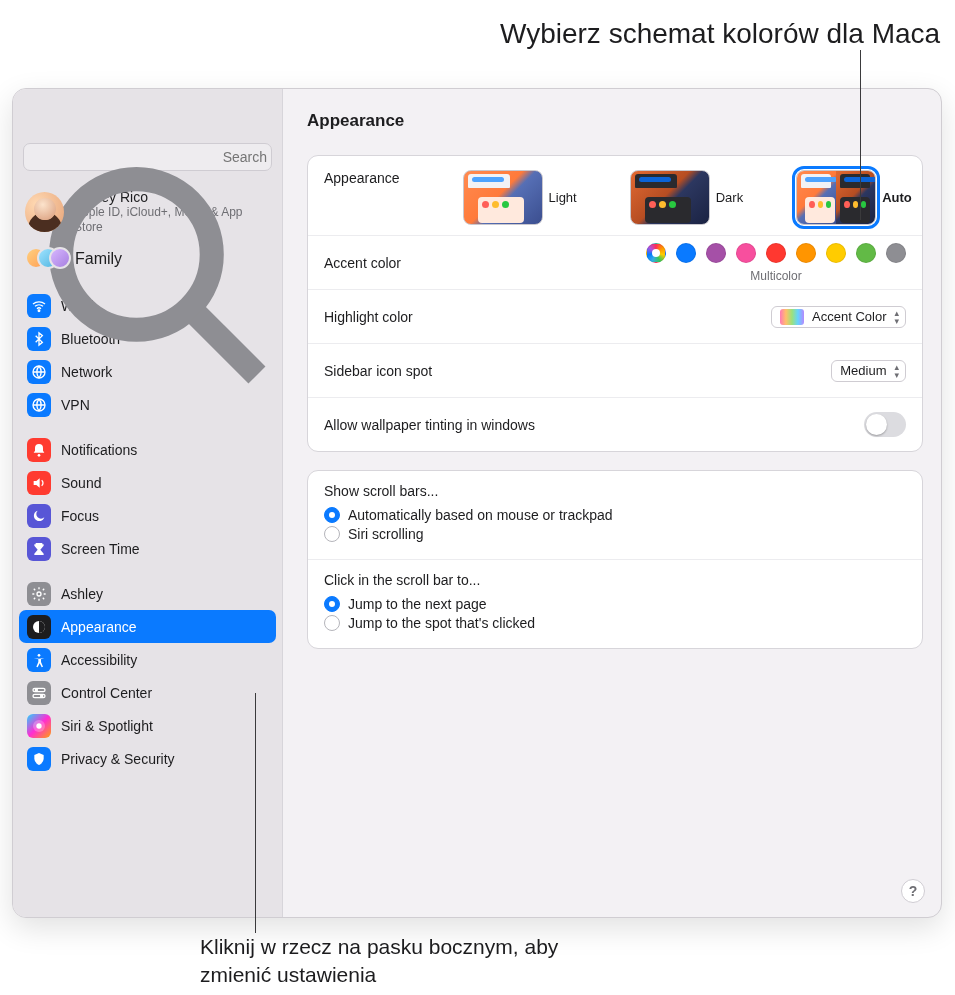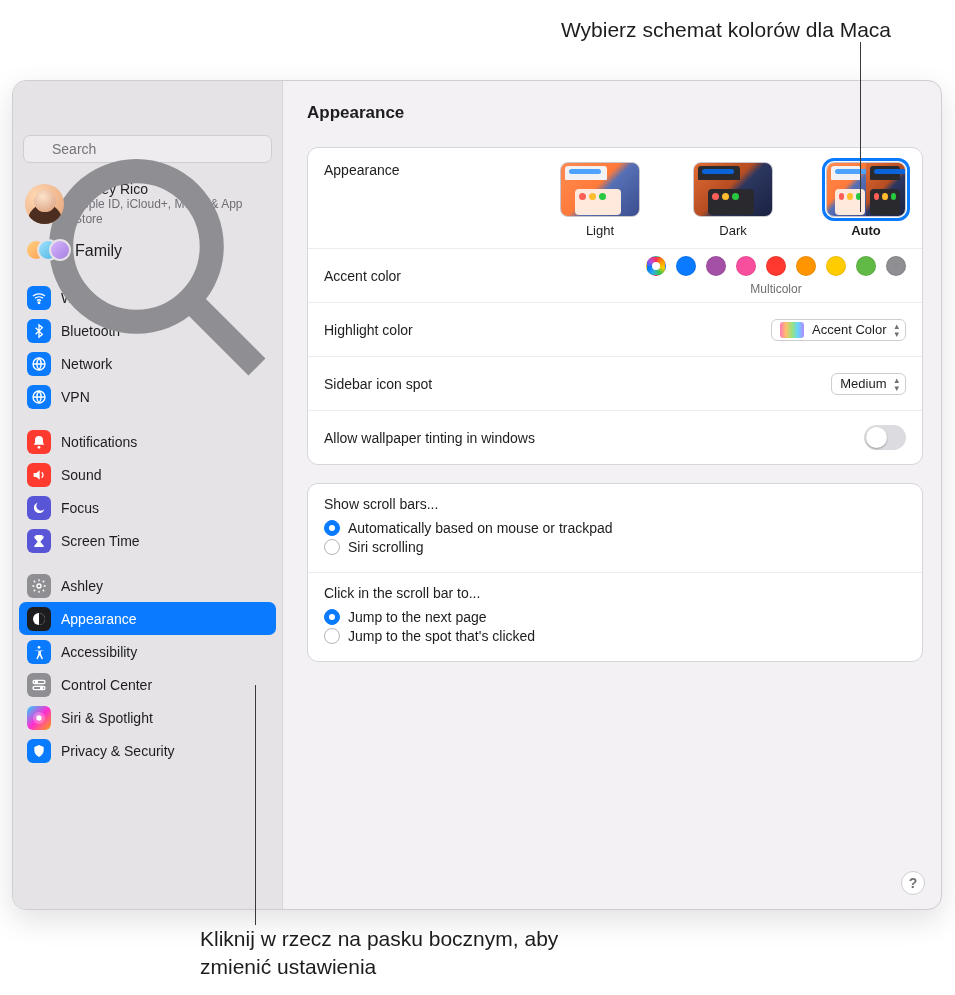--- a/index.html
+++ b/index.html
@@ -1,27 +1,27 @@
 <!DOCTYPE html>
 <html><head>
 <meta charset="utf-8">
 <style>
   :root { --blue:#0a7aff; --sidebar:#e6e3e7; --bg:#f3f1f4; --panel:#fff; --border:#d7d5da; --text:#1d1d1f; --muted:#6e6e73;}
   * { box-sizing:border-box; font-family:-apple-system,"SF Pro","Helvetica Neue",Arial,sans-serif; }
   body { margin:0; background:#fff; color:var(--text); width:955px;}
-  .callout-top { text-align:center; font-size:21px; padding:18px 3px 10px 500px;}
+  .callout-top { font-size:28px; padding:18px 3px 10px 500px;}
   .leader-top { position:relative; height:28px;}
   .leader-top::before{content:"";position:absolute;left:860px;top:-10px;width:1px;height:170px;background:#3a3a3c;z-index:20;}
   .window { position:relative; margin:0 12px; width:930px; height:830px; border:1px solid #d0cdd2; border-radius:14px; background:var(--bg); overflow:hidden; box-shadow:0 10px 30px rgba(0,0,0,.12);}
   .titlebar-traffic { position:absolute; top:18px; left:18px; display:flex; gap:9px;}
   .tl { width:13px; height:13px; border-radius:50%; }
   .tl.red{background:#ff5f57;border:1px solid #e1483f;} .tl.yel{background:#febc2e;border:1px solid #dea022;} .tl.grn{background:#28c840;border:1px solid #1fa52f;}
   .sidebar { position:absolute; top:0; left:0; bottom:0; width:270px; background:var(--sidebar); border-right:1px solid var(--border); padding-top:46px; overflow:hidden;}
   .search { margin:8px 10px 10px; position:relative;}
-  .search input{width:100%; height:28px; border-radius:7px; border:1px solid #cfccd2; background:#eeecef; padding:0 24px 0 28px; font-size:14px; color:var(--muted);}
+  .search input{width:100%; height:28px; border-radius:7px; border:1px solid #cfccd2; background:#eeecef; padding:0 4px 0 28px; font-size:14px; color:var(--muted);text-align:right;}
   .search svg{position:absolute; left:8px; top:6px;}
   .user-row{display:flex; gap:10px; padding:8px 12px; align-items:center;}
   .avatar{width:40px;height:40px;border-radius:50%;background:radial-gradient(circle at 30% 30%,#ffd9b3,#e5a074);position:relative;overflow:hidden;}
   .avatar::after{content:"";position:absolute;left:9px;top:6px;width:22px;height:22px;border-radius:50%;background:radial-gradient(circle at 40% 30%,#fce3cc,#d89a78);box-shadow:0 20px 0 6px #4b2e20;}
   .user-text .name{font-size:14px;} .user-text .sub{font-size:12px;color:var(--muted);line-height:1.25;}
   .family-row{display:flex;gap:10px;align-items:center;padding:4px 12px 12px;}
   .family-av{position:relative;width:40px;height:24px;}
   .family-av span{position:absolute;width:22px;height:22px;border-radius:50%;border:2px solid var(--sidebar);}
   .family-av span:nth-child(1){left:0;background:linear-gradient(135deg,#ffd080,#ff9f55);} 
   .family-av span:nth-child(2){left:12px;background:linear-gradient(135deg,#a0e3ff,#4fb4e0);} 
@@ -34,21 +34,21 @@
   .ic svg{width:16px;height:16px;}
   .ic.blue{background:#0a7aff;} .ic.gray{background:#8e8e93;} .ic.red{background:#ff3b30;} .ic.purple{background:#5856d6;} .ic.black{background:#1d1d1f;} .ic.siri{background:linear-gradient(135deg,#25d3ff,#ff2dd2,#ff9f0a);} 
   .main{position:absolute;left:270px;right:0;top:0;bottom:0;padding:18px 18px 18px 24px;}
   .page-title{font-size:17px;font-weight:700;margin:4px 0 24px 0;}
   .panel{background:var(--panel);border:1px solid var(--border);border-radius:11px;margin-bottom:18px;}
   .row{display:flex;align-items:center;min-height:54px;padding:0 16px;gap:14px;}
   .row + .row{border-top:1px solid #ececef;}
   .row .label{flex:0 0 auto;font-size:14px;color:var(--text);}
   .row .spacer{flex:1;}
   .thumbs{display:flex;gap:18px;padding:14px 16px 12px;}
-  .thumb{display:flex;flex-direction:column;align-items:center;gap:6px;font-size:13px;padding-left:35px;}
+  .thumb{display:flex;align-items:center;gap:6px;font-size:13px;padding-left:35px;}
   .thumb .box{width:80px;height:55px;border-radius:8px;position:relative;overflow:hidden;border:1px solid #c9c7cd;}
   .thumb.sel .box{outline:3px solid var(--blue);outline-offset:1px;}
   .thumb.sel .tl-lbl{font-weight:700;}
   .wallpaper-l{background:linear-gradient(135deg,#ff8a50 0%,#ff7a3a 45%,#566fb5 55%,#3b4e8f 100%);}
   .wallpaper-d{background:linear-gradient(135deg,#e26a33 0%,#b64d22 45%,#2c3760 55%,#1a2242 100%);}
   .mini-win{position:absolute;border-radius:4px;}
   .mini-top{left:4px;top:3px;width:42px;height:14px;background:#f2f2f5;border-radius:3px 3px 1px 1px;}
   .mini-top::before{content:"";position:absolute;left:4px;top:3px;width:32px;height:5px;border-radius:3px;background:#4da3ff;}
   .mini-top.dark{background:#2a2a2e;} .mini-top.dark::before{background:#0a63d8;}
   .mini-sub{left:14px;top:26px;width:46px;height:26px;background:#ffe9dd;border-radius:4px;display:flex;gap:3px;align-items:flex-start;padding:4px;}

